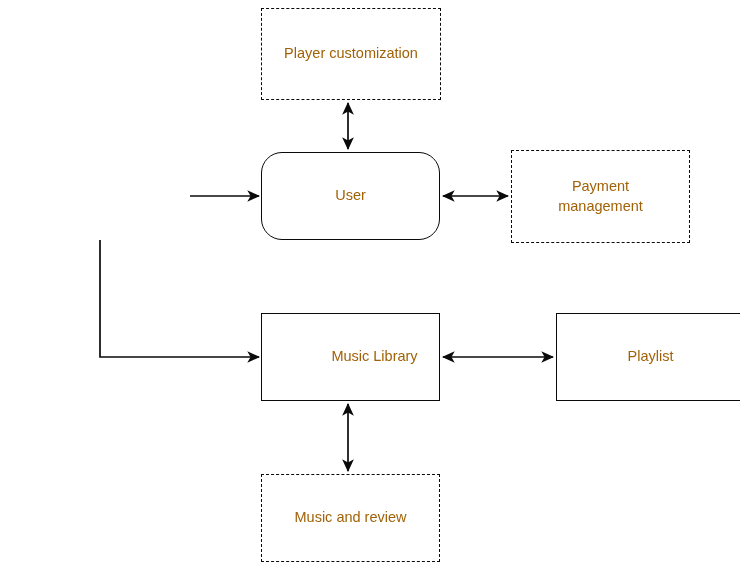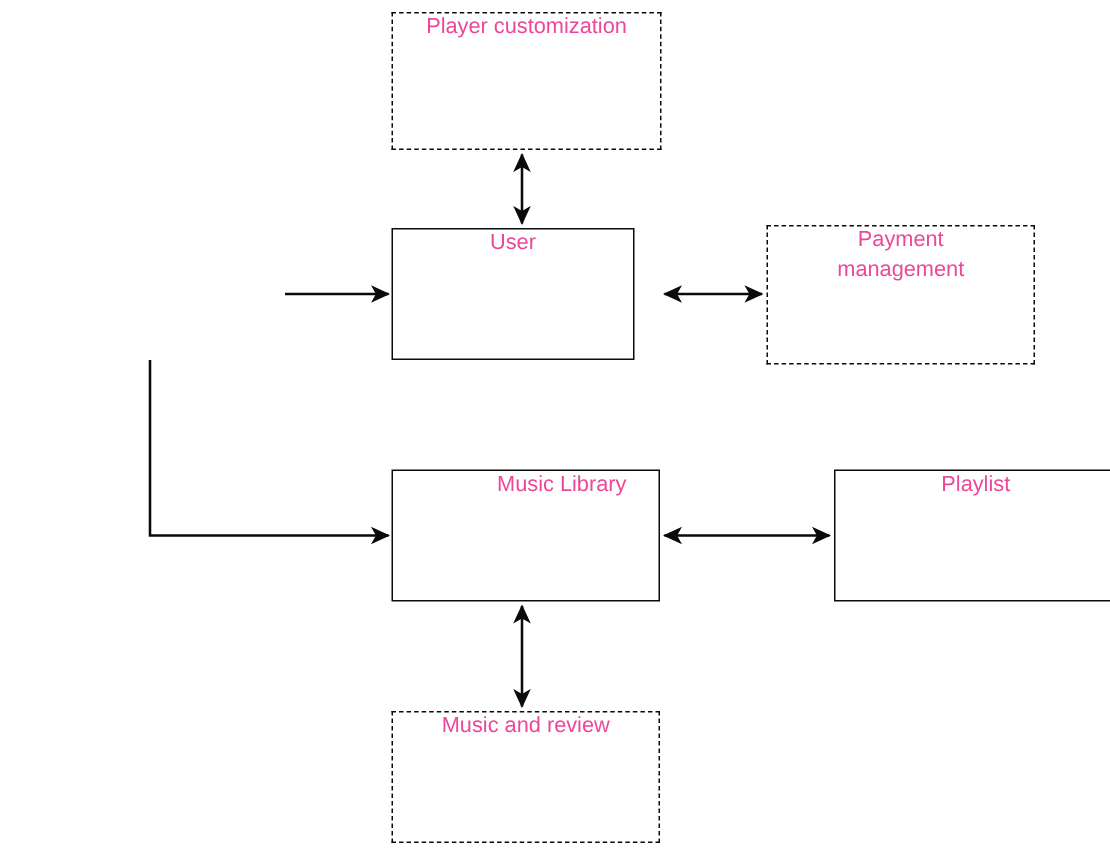--- a/index.html
+++ b/index.html
@@ -14,23 +14,24 @@
     position: relative;
     width: 740px;
     height: 570px;
     background: #ffffff;
     overflow: hidden;
   }
   .node {
     position: absolute;
     box-sizing: border-box;
     display: flex;
+    align-items: center;
     justify-content: center;
     text-align: center;
-    color: #ec4899;
+    color: #a16207;
     font-size: 14.5px;
     line-height: 1.35;
     background: #ffffff;
     z-index: 2;
   }
   .node.solid {
     border: 1.6px solid #0a0a0a;
   }
   .node.dashed {
     border: 1.6px dashed #0a0a0a;
@@ -75,21 +76,21 @@
     <polyline points="443,357 553,357" fill="none" stroke="#0a0a0a" stroke-width="1.7" marker-start="url(#arrowStart)" marker-end="url(#arrowEnd)"></polyline>
 
     <polyline points="348,404 348,471" fill="none" stroke="#0a0a0a" stroke-width="1.7" marker-start="url(#arrowStart)" marker-end="url(#arrowEnd)"></polyline>
   </svg>
 
   <div class="node dashed" id="node-player-customization" style="left: 261px; top: 8px; width: 180px; height: 92px;">
     <span class="node-label">Player customization</span>
   </div>
 
 
-  <div class="node solid" id="node-user" style="left: 261px; top: 152px; width: 162px; height: 88px;">
+  <div class="node solid" id="node-user" style="left: 261px; top: 152px; width: 179px; height: 88px; border-radius: 21px;">
     <span class="node-label">User</span>
   </div>
 
   <div class="node dashed" id="node-payment-management" style="left: 511px; top: 150px; width: 179px; height: 93px;">
     <span class="node-label">Payment
 management</span>
   </div>
 
   <div class="node solid" id="node-music-library" style="left: 261px; top: 313px; width: 179px; height: 88px; padding-left: 48px;">
     <span class="node-label">Music Library</span>

